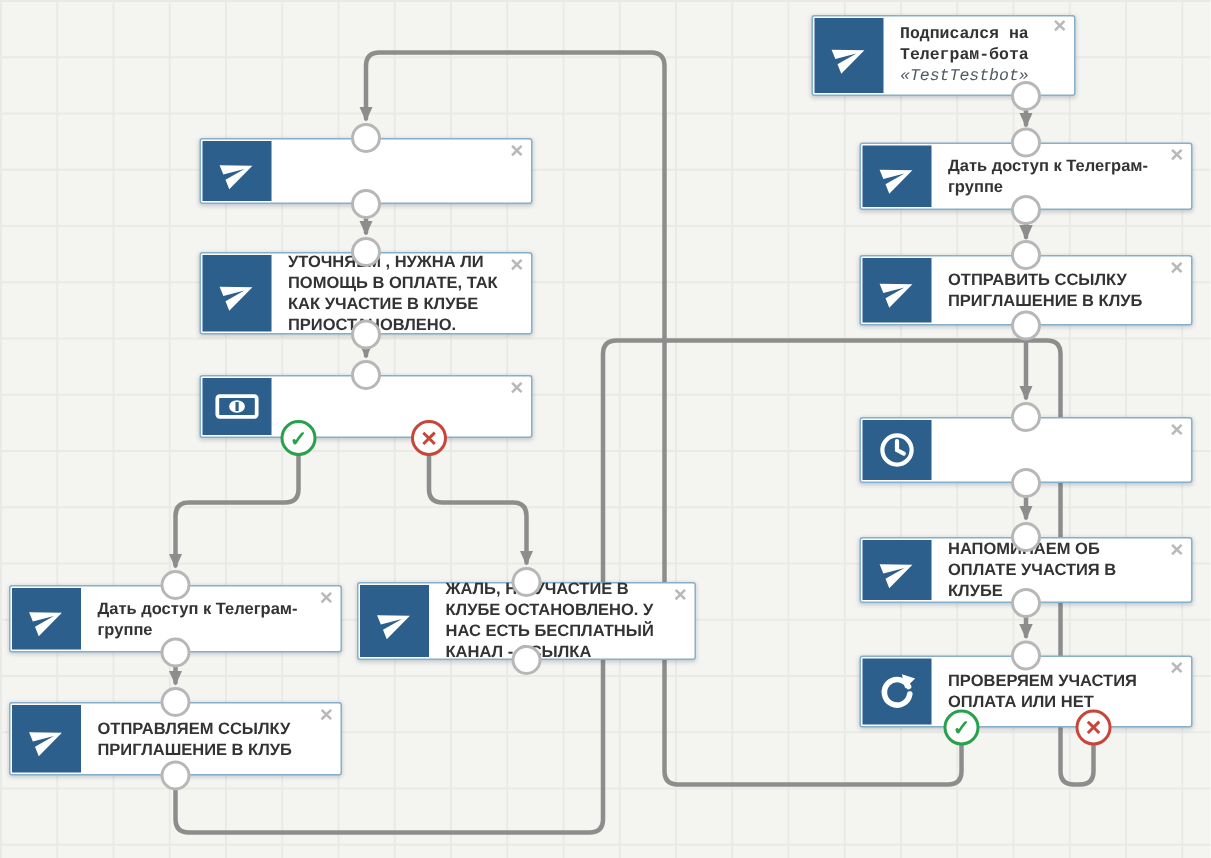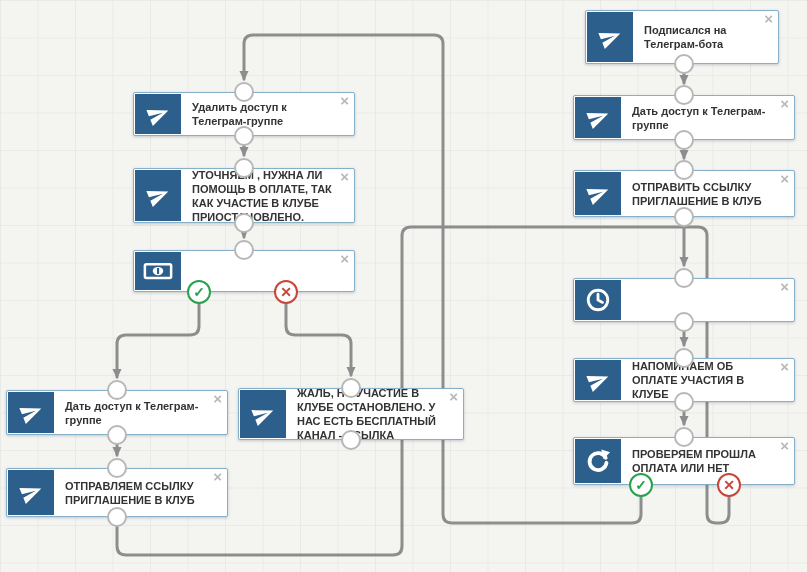--- a/index.html
+++ b/index.html
@@ -63,28 +63,29 @@
       <path d="M684,324 L684,345" class="wire" stroke="#8d8d8d" marker-end="url(#arrowhead)"></path>
       <path d="M684,404 L684,424" class="wire" stroke="#8d8d8d" marker-end="url(#arrowhead)"></path>
       <path d="M244,138 L244,155" class="wire" stroke="#8d8d8d" marker-end="url(#arrowhead)"></path>
       <path d="M244,225 L244,237" class="wire" stroke="#8d8d8d" marker-end="url(#arrowhead)"></path>
       <path d="M199,294 L199,326 Q199,335 190,335 L126,335 Q117,335 117,344 L117,377" class="wire" stroke="#8d8d8d" marker-end="url(#arrowhead)"></path>
       <path d="M286,294 L286,326 Q286,335 295,335 L342,335 Q351,335 351,344 L351,375" class="wire" stroke="#8d8d8d" marker-end="url(#arrowhead)"></path>
       <path d="M117,437 L117,455" class="wire" stroke="#8d8d8d" marker-end="url(#arrowhead)"></path>
       <path d="M641,487 L641,514 Q641,523 632,523 L452,523 Q443,523 443,514 L443,44 Q443,35 434,35 L253,35 Q244,35 244,44 L244,79" class="wire" stroke="#8d8d8d" marker-end="url(#arrowhead)"></path>
       <path d="M729,487 L729,514 Q729,523 720,523 L716,523 Q707,523 707,514 L707,236 Q707,227 698,227 L411,227 Q402,227 402,236 L402,546 Q402,555 393,555 L126,555 Q117,555 117,546 L117,519" class="wire" stroke="#8d8d8d"></path>
     </svg>
-<div class="node" style="left: 585px; top: 10px; width: 194px; height: 54px; border-color: rgb(134, 175, 201);">
+<div class="node" style="left: 541px; top: 10px; width: 176px; height: 54px; border-color: rgb(134, 175, 201); font-family: Liberation Mono, monospace;">
       <div class="icon-box" style="background: rgb(45, 95, 140);">
         <svg width="23" height="23" viewBox="0 0 24 24" style="transform:rotate(-22deg)">
           <path d="M2 21 L23 12 L2 3 L2 10 L17 12 L2 14 Z" fill="#ffffff"></path>
         </svg>
       </div>
       <div class="node-title" style="color: rgb(51, 51, 51);">
         <span>Подписался на Телеграм-бота</span>
+        <span class="subtitle">«TestTestbot»</span>
       </div>
       <span class="close-x" style="color: rgb(184, 184, 184);">×</span>
     </div>
     <div class="port io" style="left: 674px; top: 54px; border-color: rgb(183, 183, 183);"></div>
     <div class="node" style="left: 573px; top: 95px; width: 222px; height: 45px; border-color: rgb(134, 175, 201);">
       <div class="icon-box" style="background: rgb(45, 95, 140);">
         <svg width="23" height="23" viewBox="0 0 24 24" style="transform:rotate(-22deg)">
           <path d="M2 21 L23 12 L2 3 L2 10 L17 12 L2 14 Z" fill="#ffffff"></path>
         </svg>
       </div>
@@ -133,35 +134,32 @@
     <div class="port io" style="left: 674px; top: 348px; border-color: rgb(183, 183, 183);"></div>
     <div class="port io" style="left: 674px; top: 392px; border-color: rgb(183, 183, 183);"></div>
     <div class="node" style="left: 573px; top: 437px; width: 222px; height: 48px; border-color: rgb(134, 175, 201);">
       <div class="icon-box" style="background: rgb(45, 95, 140);">
         <svg width="28" height="28" viewBox="0 0 24 24">
           <path d="M18.6 9.2 A7.3 7.3 0 1 0 19.3 13.5" fill="none" stroke="#ffffff" stroke-width="3.2" stroke-linecap="round"></path>
           <polygon points="14.8,2.2 22.4,4.6 16.6,10.2" fill="#ffffff"></polygon>
         </svg>
       </div>
       <div class="node-title" style="color: rgb(51, 51, 51);">
-        <span>ПРОВЕРЯЕМ ПРОШЛА ОПЛАТА ИЛИ НЕТ</span>
+        <span>ПРОВЕРЯЕМ УЧАСТИЯ ОПЛАТА ИЛИ НЕТ</span>
       </div>
       <span class="close-x" style="color: rgb(184, 184, 184);">×</span>
     </div>
     <div class="port io" style="left: 674px; top: 427px; border-color: rgb(183, 183, 183);"></div>
     <div class="port cond" style="border-color: rgb(40, 161, 75); color: rgb(40, 161, 75); left: 629px; top: 473px;">✓</div>
     <div class="port cond" style="border-color: rgb(200, 69, 58); color: rgb(200, 69, 58); left: 717px; top: 473px;">✕</div>
     <div class="node" style="left: 133px; top: 92px; width: 222px; height: 44px; border-color: rgb(134, 175, 201);">
       <div class="icon-box" style="background: rgb(45, 95, 140);">
         <svg width="23" height="23" viewBox="0 0 24 24" style="transform:rotate(-22deg)">
           <path d="M2 21 L23 12 L2 3 L2 10 L17 12 L2 14 Z" fill="#ffffff"></path>
         </svg>
-      </div>
-      <div class="node-title" style="color: rgb(51, 51, 51);">
-        <span>Удалить доступ к Телеграм-группе</span>
       </div>
       <span class="close-x" style="color: rgb(184, 184, 184);">×</span>
     </div>
     <div class="port io" style="left: 234px; top: 82px; border-color: rgb(183, 183, 183);"></div>
     <div class="port io" style="left: 234px; top: 126px; border-color: rgb(183, 183, 183);"></div>
     <div class="node" style="left: 133px; top: 168px; width: 222px; height: 55px; border-color: rgb(134, 175, 201);">
       <div class="icon-box" style="background: rgb(45, 95, 140);">
         <svg width="23" height="23" viewBox="0 0 24 24" style="transform:rotate(-22deg)">
           <path d="M2 21 L23 12 L2 3 L2 10 L17 12 L2 14 Z" fill="#ffffff"></path>
         </svg>

